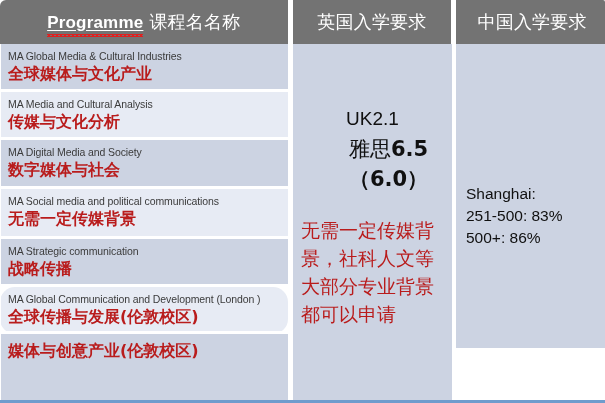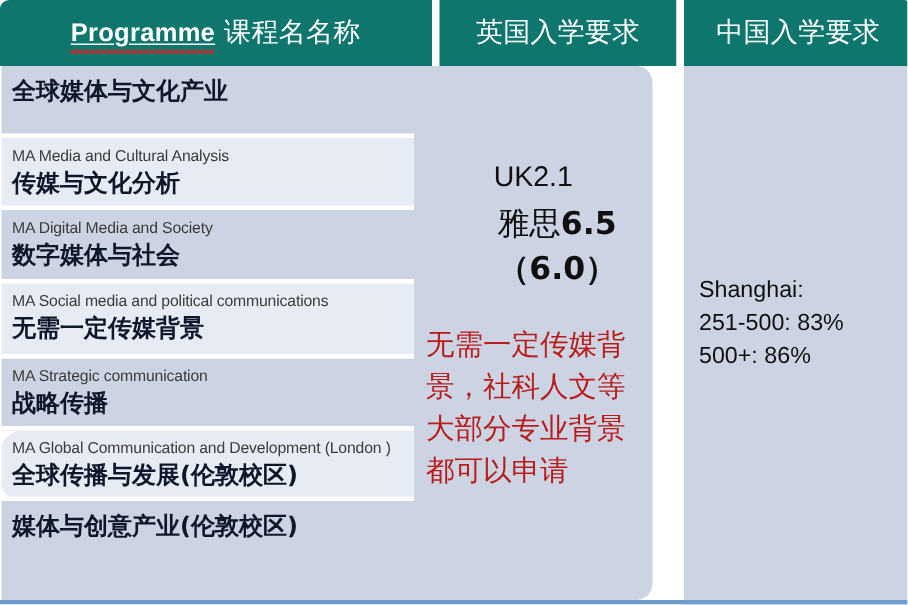--- a/index.html
+++ b/index.html
@@ -27,21 +27,21 @@
   .thead {
     position: absolute;
     left: 0;
     top: 0;
     width: 605px;
     height: 44px;
     display: flex;
     background: #ffffff;
   }
   .th {
-    background: #0f766e;
+    background: #737373;
     display: flex;
     align-items: center;
     justify-content: center;
     color: #ffffff;
     box-sizing: border-box;
     height: 44px;
   }
   .th-prog {
     width: 288px;
     border-top-left-radius: 6px;
@@ -115,46 +115,45 @@
   .prog-en {
     font-size: 10.5px;
     color: #3b3b3b;
     line-height: 13px;
     letter-spacing: -0.1px;
     white-space: nowrap;
   }
   .prog-cn {
     font-size: 16px;
     font-weight: bold;
-    color: #0f172a;
+    color: #b91c1c;
     line-height: 20px;
     margin-top: 1px;
     white-space: nowrap;
     font-family: "DejaVu Sans", "Liberation Sans", sans-serif;
   }
 
   
   .col-uk {
     position: absolute;
-    left: 276px;
+    left: 293px;
     top: 0;
     width: 159px;
     height: 356px;
     background: #ccd3e2;
     box-sizing: border-box;
     padding: 0 6px;
     text-align: center;
-    border-radius: 11px;
   }
   .col-cn {
     position: absolute;
     left: 456px;
     top: 0;
     width: 149px;
-    height: 360px;
+    height: 304px;
     background: #ccd3e2;
     box-sizing: border-box;
     padding: 0 10px;
   }
 
   .uk-block {
     position: absolute;
     left: 0;
     right: 0;
     top: 60px;
@@ -249,20 +248,21 @@
     <div class="th th-cn">
       <span class="hdr-text hdr-prog-cn" style="margin-left:3px">中国入学要求</span>
     </div>
   </div>
 
   <div class="tbody">
 
     <div class="col-prog">
 
       <div class="prow alt-dark" style="top:0px;height:48px;">
+        <div class="prog-en">MA Global Media &amp; Cultural Industries</div>
         <div class="prog-cn">全球媒体与文化产业</div>
       </div>
 
       <div class="prow alt-dark" style="top:96px;height:49px;">
         <div class="prog-en">MA Digital Media and Society</div>
         <div class="prog-cn">数字媒体与社会</div>
       </div>
 
       <div class="prow alt-light" style="top:48px;height:48px;">
         <div class="prog-en">MA Media and Cultural Analysis</div>

